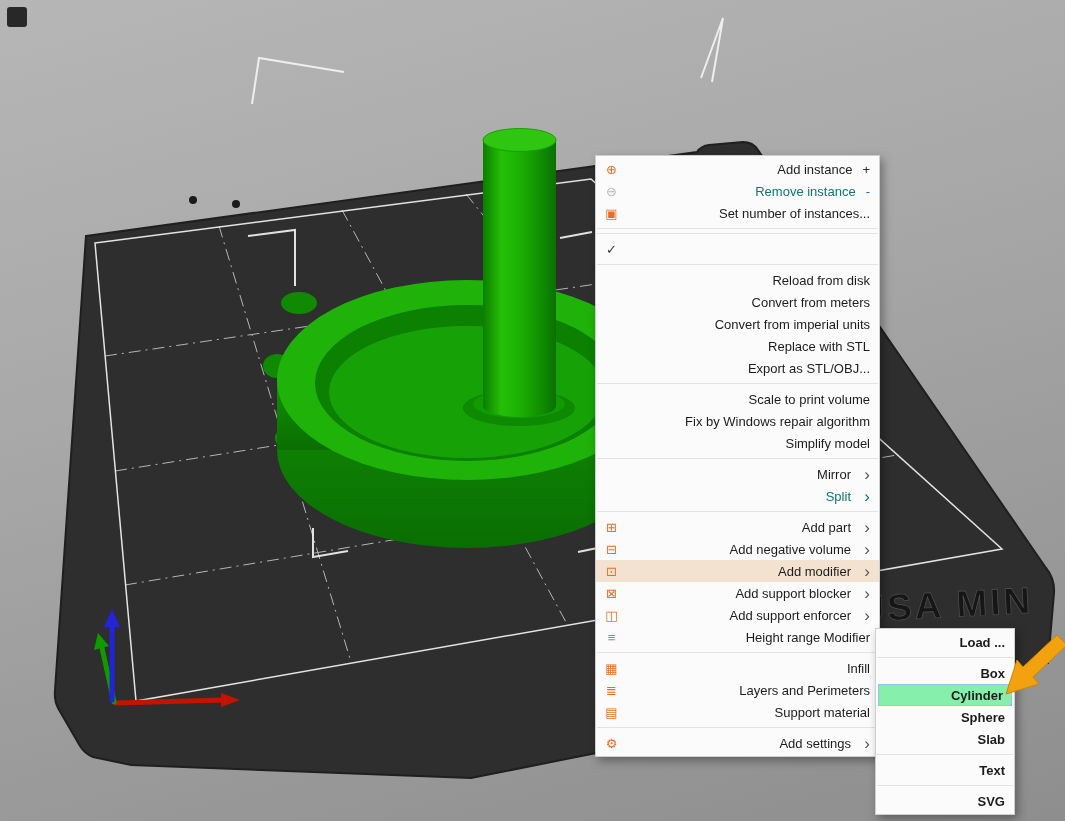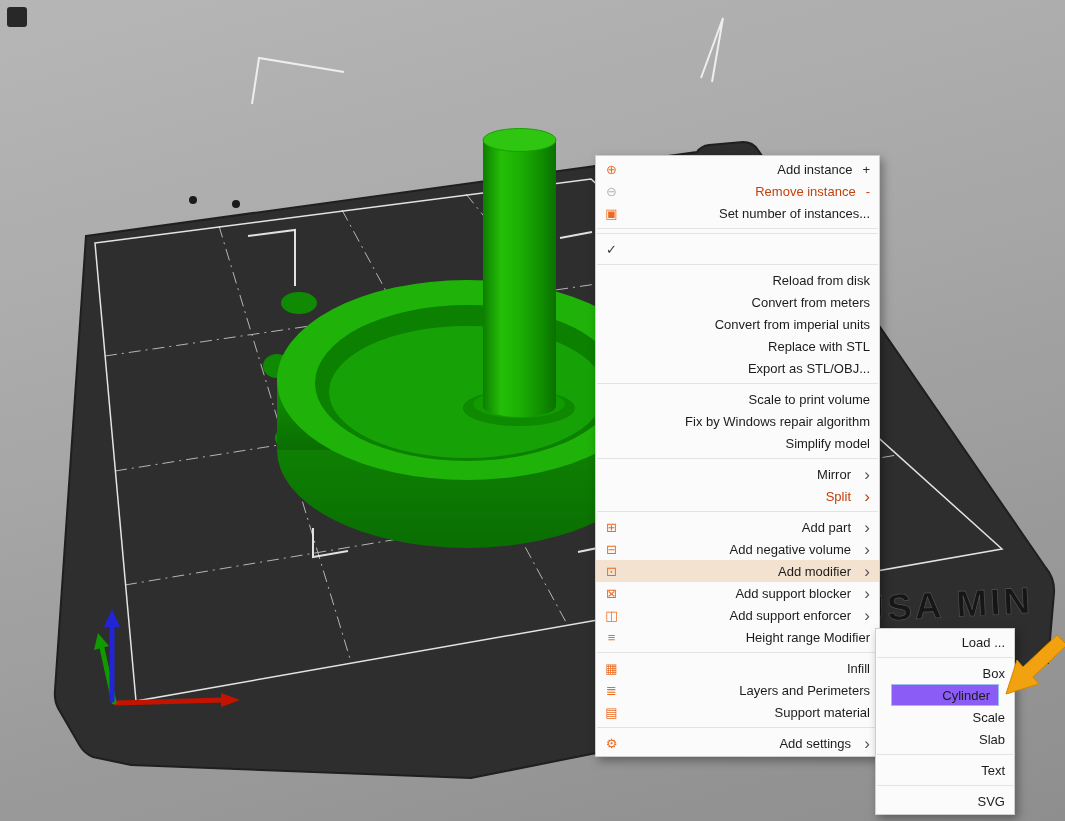--- a/index.html
+++ b/index.html
@@ -12,30 +12,30 @@
   }
   .scene{position:absolute;inset:0;z-index:0;}
   .menu{
     position:absolute;z-index:10;background:#fbfbfb;
     border:1px solid #cfcfcf;box-shadow:3px 4px 9px rgba(0,0,0,.35);
     padding:2px 0;box-sizing:border-box;
   }
   #context-menu{left:595px;top:155px;width:285px;}
   #modifier-submenu{left:875px;top:628px;width:140px;z-index:11;}
   .mi{display:flex;align-items:center;height:22px;padding:0 9px 0 7px;cursor:default;}
-  .smi{display:flex;align-items:center;height:22px;padding:0 9px 0 34px;cursor:default;}
+  .smi{display:flex;align-items:center;height:22px;padding:0 9px 0 34px;cursor:default;font-weight:bold;}
   .ic{flex:none;width:17px;margin-right:9px;text-align:center;color:var(--orange);font-size:13px;line-height:1;}
   .ic.gy{color:#b3b3b3;}
   .ic.chk{color:#3a3a3a;font-weight:bold;}
   .lbl{flex:1;white-space:nowrap;text-align:right;}
   .sc{margin-left:10px;color:#2a2a2a;}
   .arr{margin-left:10px;color:#555;font-size:17px;line-height:1;width:9px;text-align:right;}
-  .dis .lbl,.dis .sc,.dis .arr{color:#c2410c;}
+  .dis .lbl,.dis .sc,.dis .arr{color:#0f766e;}
   .hl{background:#f4e2d0;}
-  .hlc{background:#8b5cf6;box-shadow:inset 0 0 0 1px #9ac2e8;margin:0 15px;padding-left:32px;}
+  .hlc{background:#86efac;box-shadow:inset 0 0 0 1px #9ac2e8;margin:0 2px;padding-left:32px;}
   .sep{border-top:1px solid #e3e3e3;margin:4px 1px;}
   .bin{display:inline-block;position:relative;width:9px;height:11px;
        border:2px solid var(--orange);border-top:none;border-radius:0 0 2px 2px;box-sizing:border-box;}
   .bin::before{content:"";position:absolute;top:-4px;left:-4px;right:-4px;height:2px;background:var(--orange);}
   .annot{position:absolute;inset:0;z-index:30;pointer-events:none;}
 </style>
 </head>
 <body>
 
 <div class="scene">
@@ -258,21 +258,21 @@
     <span class="lbl">Load ...</span>
   </div>
   <div class="sep"></div>
   <div class="smi">
     <span class="lbl">Box</span>
   </div>
   <div class="smi hlc">
     <span class="lbl">Cylinder</span>
   </div>
   <div class="smi">
-    <span class="lbl">Scale</span>
+    <span class="lbl">Sphere</span>
   </div>
   <div class="smi">
     <span class="lbl">Slab</span>
   </div>
   <div class="sep"></div>
   <div class="smi">
     <span class="lbl">Text</span>
   </div>
   <div class="sep"></div>
   <div class="smi">

